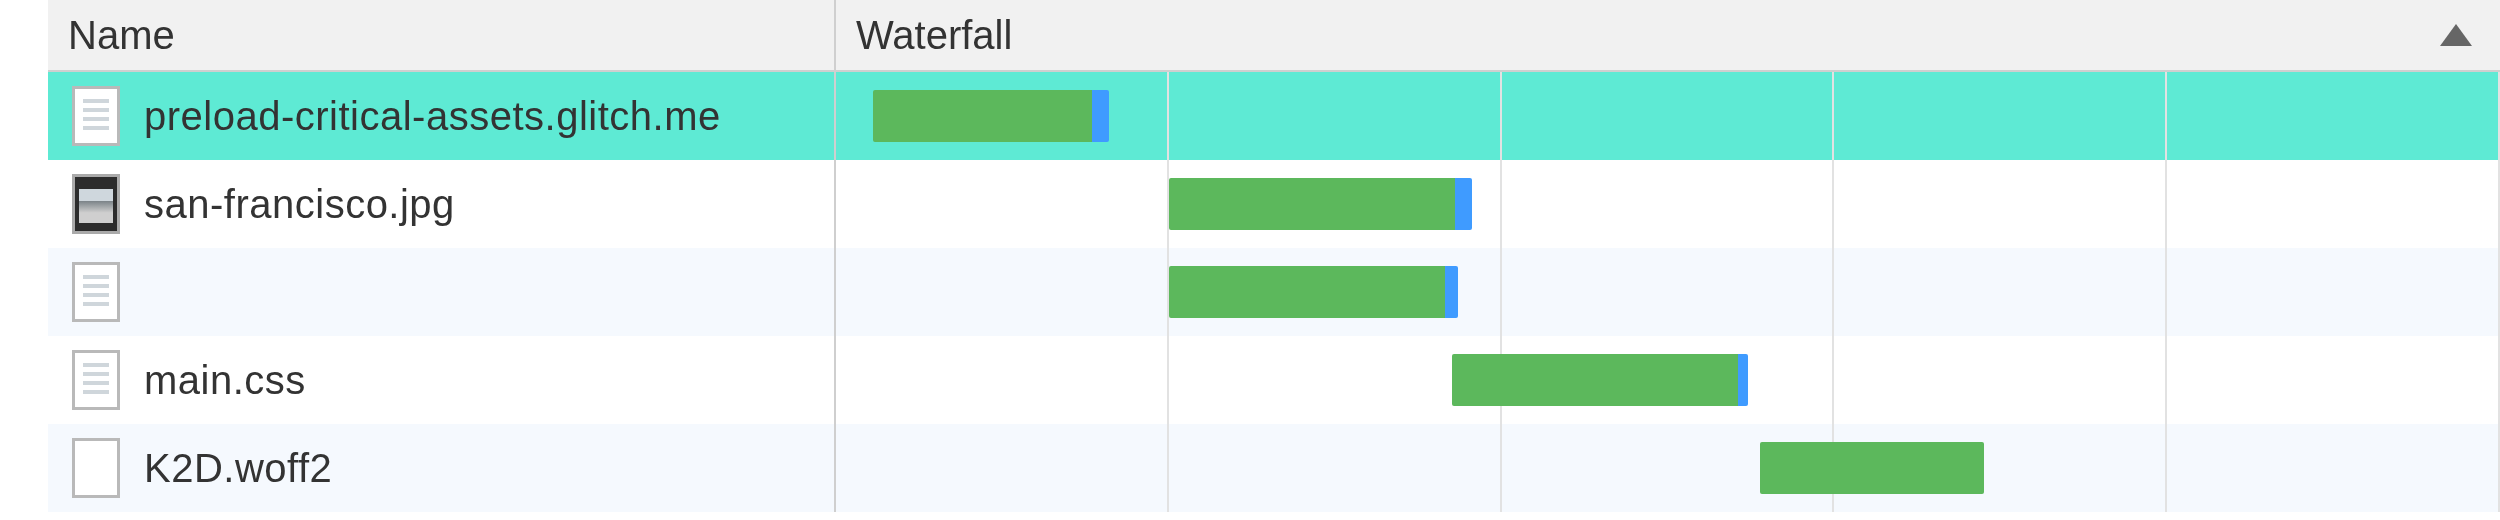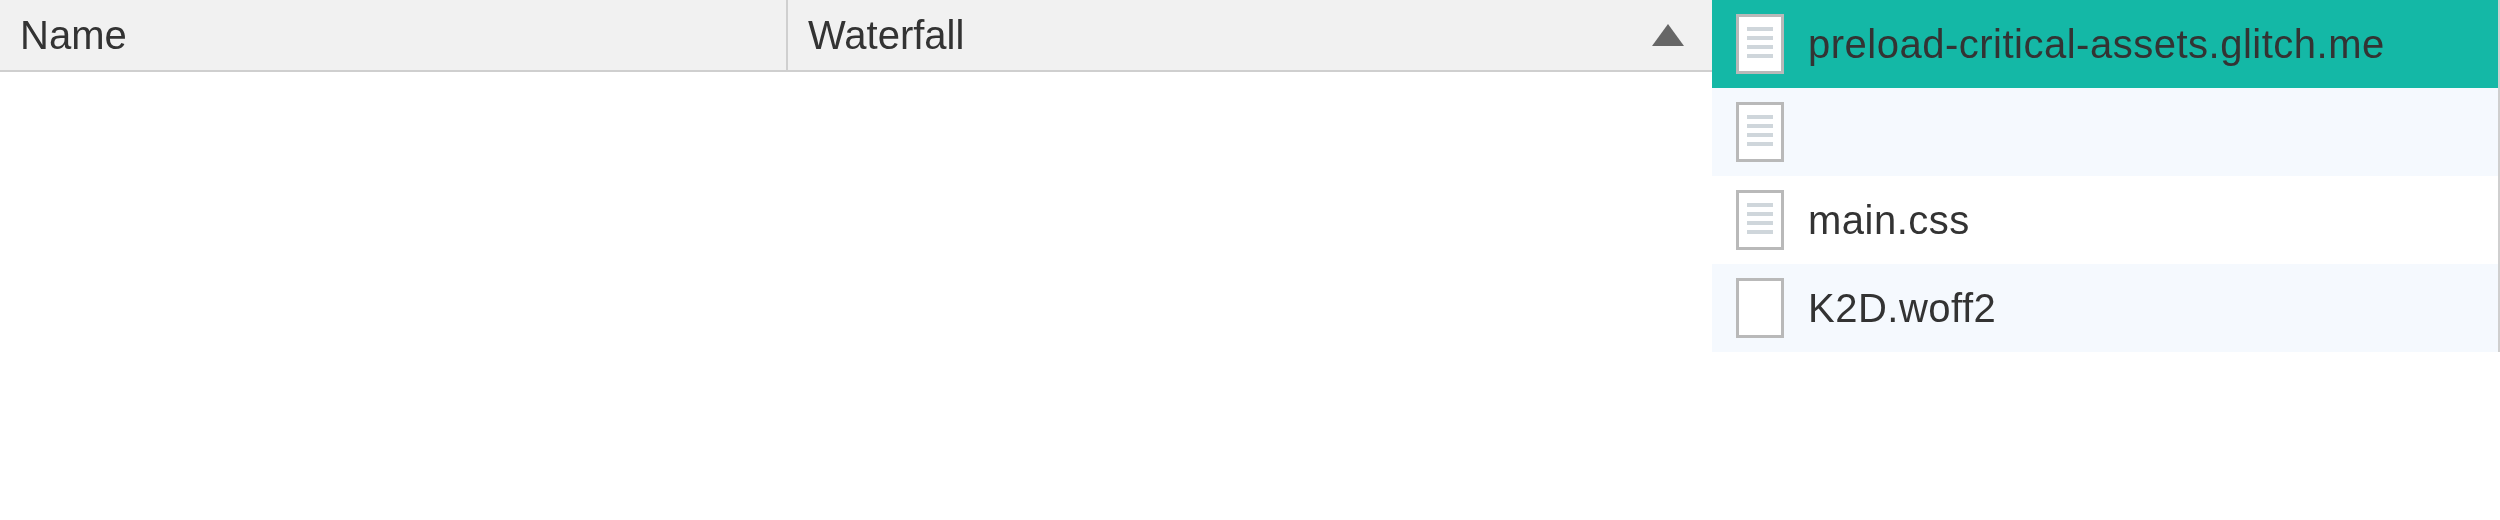--- a/index.html
+++ b/index.html
@@ -10,20 +10,22 @@
     font-size: 40px;
     color: #333;
     background: #ffffff;
     overflow: hidden;
   }
 
   .panel {
     width: 100%;
     height: 100%;
     display: flex;
+    flex-direction: column;
+    padding-left: 48px;
   }
 
   
   .header {
     display: flex;
     width: 100%;
     height: 72px;
     background: #f1f1f1;
     border-bottom: 2px solid #cfcfcf;
   }
@@ -54,21 +56,21 @@
   }
 
   
   .row {
     display: flex;
     width: 100%;
     height: 88px;
     align-items: center;
   }
   .row.striped { background: #f5f9fe; }
-  .row.selected { background: #14b8a6; }
+  .row.selected { background: #5eead4; }
 
   .cell-name {
     width: 788px;
     height: 100%;
     display: flex;
     align-items: center;
     padding: 0 24px;
     border-right: 2px solid #cfcfcf;
     overflow: hidden;
     white-space: nowrap;
@@ -187,20 +189,41 @@
             <div class="grid-tick" style="width: 20%;"></div>
           </div>
           <div class="bar-track">
             <div class="bar" style="left: 2.2%; width: 14.2%;">
               <div class="seg seg-download" style="width: 92.9577%;"></div>
               <div class="seg seg-tail" style="width: 7.04225%;"></div>
             </div>
           </div>
         </div>
       </div>
+      <div class="row">
+        <div class="cell-name">
+          <div class="file-icon image"></div>
+          <span class="file-name">san-francisco.jpg</span>
+        </div>
+        <div class="cell-waterfall">
+          <div class="grid">
+            <div class="grid-tick" style="width: 20%;"></div>
+            <div class="grid-tick" style="width: 20%;"></div>
+            <div class="grid-tick" style="width: 20%;"></div>
+            <div class="grid-tick" style="width: 20%;"></div>
+            <div class="grid-tick" style="width: 20%;"></div>
+          </div>
+          <div class="bar-track">
+            <div class="bar" style="left: 20%; width: 18.2%;">
+              <div class="seg seg-download" style="width: 94.5055%;"></div>
+              <div class="seg seg-tail" style="width: 5.49451%;"></div>
+            </div>
+          </div>
+        </div>
+      </div>
       <div class="row striped">
         <div class="cell-name">
           <div class="file-icon text"></div>
         </div>
         <div class="cell-waterfall">
           <div class="grid">
             <div class="grid-tick" style="width: 20%;"></div>
             <div class="grid-tick" style="width: 20%;"></div>
             <div class="grid-tick" style="width: 20%;"></div>
             <div class="grid-tick" style="width: 20%;"></div>

